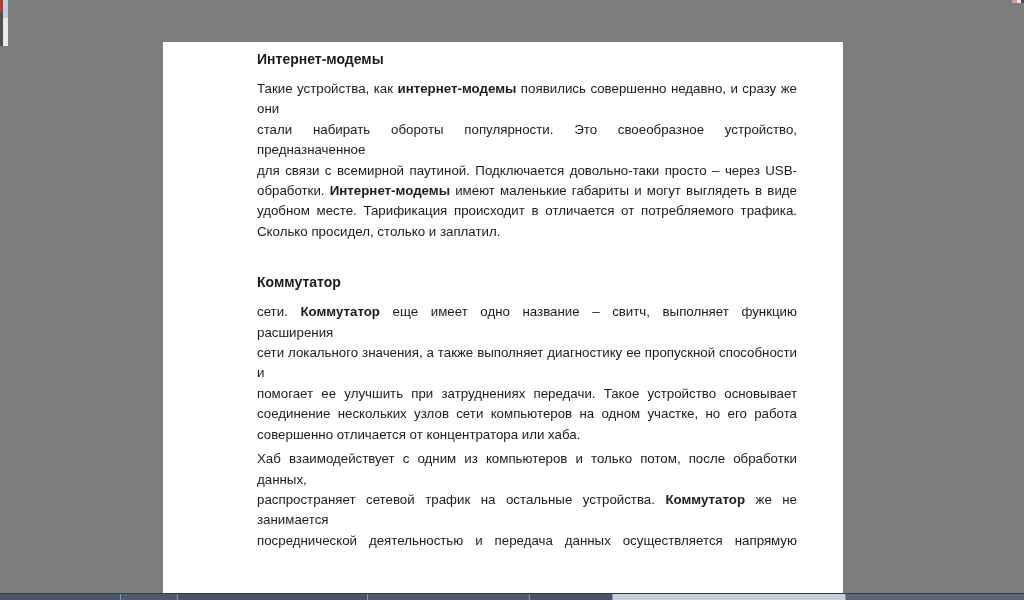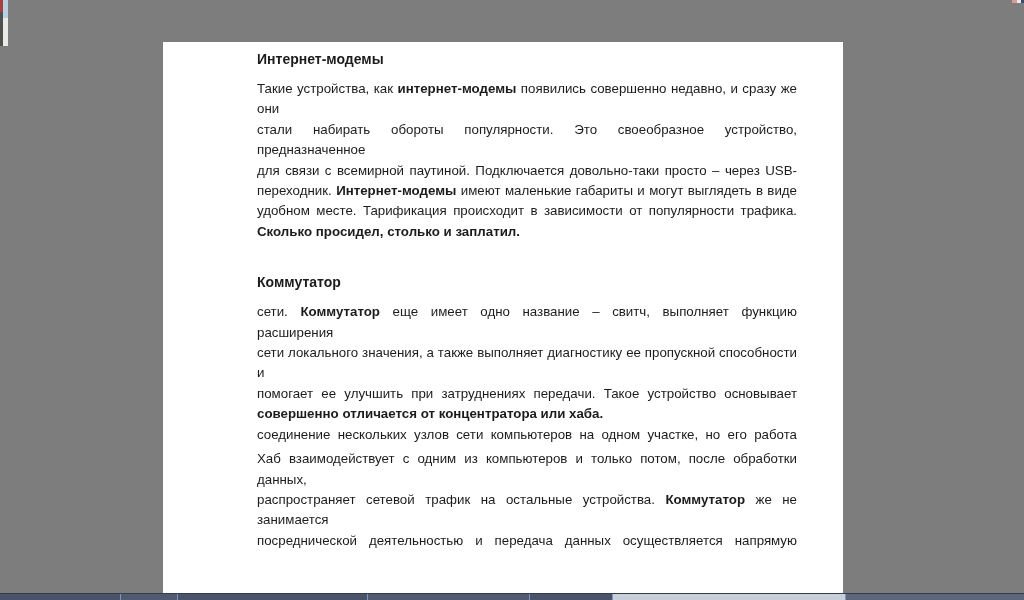--- a/index.html
+++ b/index.html
@@ -29,21 +29,21 @@
   }
   .doc-heading:first-child { margin-top: 2px; }
   .doc-paragraph { margin: 0 0 4px 0; }
   .doc-line {
     font-size: 13.3px;
     line-height: 20.4px;
     text-align: justify;
     text-align-last: justify;
     white-space: pre-wrap;
   }
-  .doc-line.last { text-align-last: left; font-weight: bold; }
+  .doc-line.last { text-align-last: left; }
   .doc-line .b { font-weight: bold; }
 
   
   .taskbar-sliver {
     position: absolute; left: 0; top: 593px;
     width: 1024px; height: 7px;
     display: flex;
     z-index: 30;
   }
   .taskbar-segment { height: 100%; }
@@ -67,31 +67,31 @@
 
 <div class="app-background" style="background-color: rgb(125, 125, 125);">
 
   <div class="document-page" style="background-color: rgb(255, 255, 255);">
     <div class="text-column" id="doc-content" style="color: rgb(28, 28, 28);">
         <div class="doc-heading">Интернет-модемы</div>
         <div class="doc-paragraph">
           <div class="doc-line"><span>Такие устройства, как </span><span class="b">интернет-модемы</span><span> появились совершенно недавно, и сразу же они</span></div>
           <div class="doc-line"><span>стали набирать обороты популярности. Это своеобразное устройство, предназначенное</span></div>
           <div class="doc-line"><span>для связи с всемирной паутиной. Подключается довольно-таки просто – через USB-</span></div>
-          <div class="doc-line"><span>переходник. </span><span class="b">Интернет-модемы</span><span> имеют маленькие габариты и могут выглядеть в виде</span></div>
-          <div class="doc-line"><span>удобном месте. Тарификация происходит в зависимости от популярности трафика.</span></div>
+          <div class="doc-line"><span>обработки. </span><span class="b">Интернет-модемы</span><span> имеют маленькие габариты и могут выглядеть в виде</span></div>
+          <div class="doc-line"><span>удобном месте. Тарификация происходит в отличается от потребляемого трафика.</span></div>
           <div class="doc-line last"><span>Сколько просидел, столько и заплатил.</span></div>
         </div>
         <div class="doc-heading">Коммутатор</div>
         <div class="doc-paragraph">
           <div class="doc-line"><span>сети. </span><span class="b">Коммутатор</span><span> еще имеет одно название – свитч, выполняет функцию расширения</span></div>
           <div class="doc-line"><span>сети локального значения, а также выполняет диагностику ее пропускной способности и</span></div>
           <div class="doc-line"><span>помогает ее улучшить при затруднениях передачи. Такое устройство основывает</span></div>
+          <div class="doc-line"><span>соединение нескольких узлов сети компьютеров на одном участке, но его работа</span></div>
           <div class="doc-line last"><span>совершенно отличается от концентратора или хаба.</span></div>
-          <div class="doc-line"><span>соединение нескольких узлов сети компьютеров на одном участке, но его работа</span></div>
         </div>
         <div class="doc-paragraph">
           <div class="doc-line"><span>Хаб взаимодействует с одним из компьютеров и только потом, после обработки данных,</span></div>
           <div class="doc-line"><span>распространяет сетевой трафик на остальные устройства. </span><span class="b">Коммутатор</span><span> же не занимается</span></div>
           <div class="doc-line"><span>посреднической деятельностью и передача данных осуществляется напрямую</span></div>
         </div>
       </div>
   </div>
 
   <div class="left-edge-sliver">

